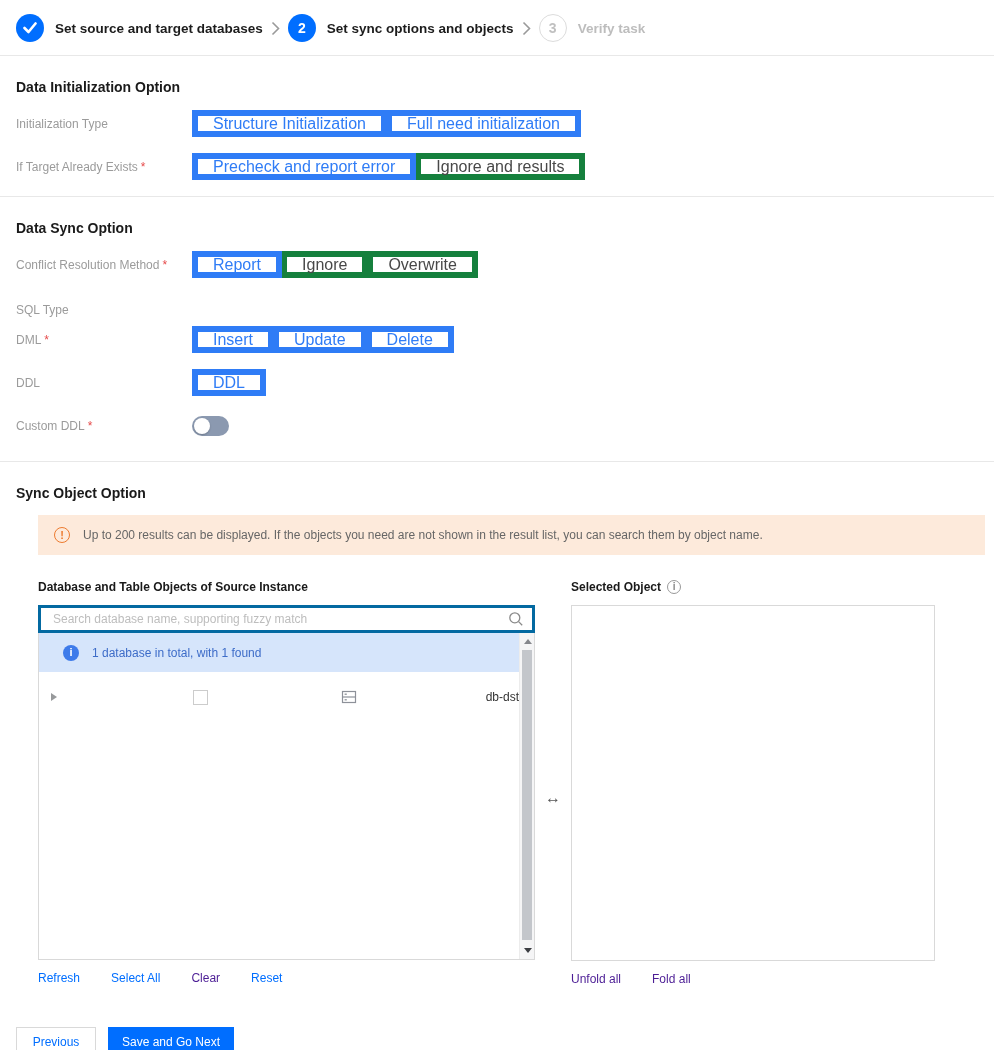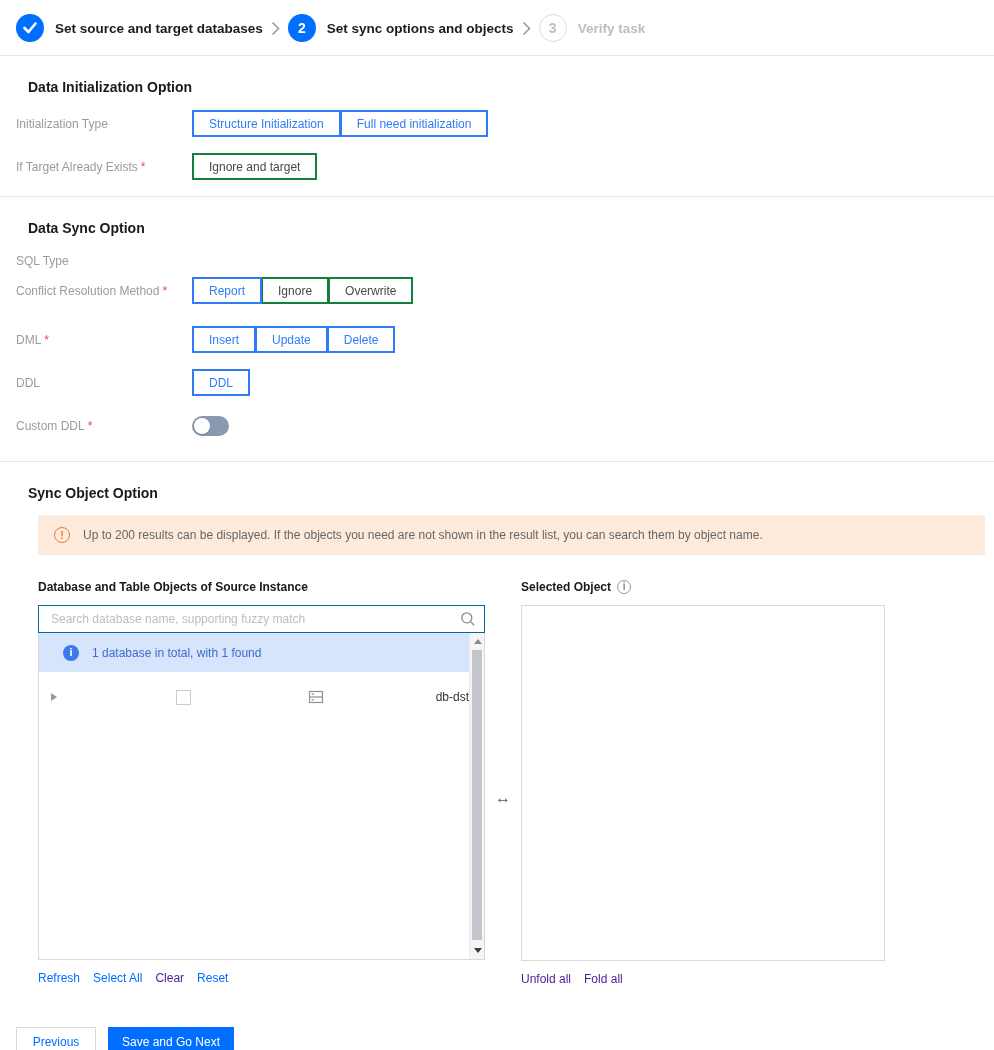--- a/index.html
+++ b/index.html
@@ -14,53 +14,53 @@
   .step.done .step-circle, .step.active .step-circle { background:#006eff; color:#fff; }
   .step.pending .step-circle { background:#fff; border:1px solid #dcdcdc; color:#c0c0c0; }
   .step-label { font-weight:bold; font-size:13.5px; color:#1c1c1c; }
   .step.pending .step-label { color:#bdbdbd; }
   .step-chevron { display:flex; align-items:center; }
 
   .divider { height:1px; background:#e8e8e8; width:100%; }
 
   
   .section { padding:0 16px; }
-  .sec-title { font-size:14px; font-weight:bold; color:#1a1a1a; margin:23px 0 15px 12px; }
+  .sec-title { font-size:14px; font-weight:bold; color:#1a1a1a; margin:23px 0 15px 0; }
   .form-row { display:flex; align-items:center; margin-bottom:16px; min-height:27px; }
   .form-row.text-only { min-height:20px; margin-bottom:6px; }
   .form-label { flex:0 0 176px; font-size:12px; color:#9b9b9b; }
   .req { color:#e64b4b; margin-left:3px; }
 
   .btn-group { display:inline-flex; }
   .opt-btn { position:relative; height:27px; padding:0 15px; min-width:58px; display:inline-flex; align-items:center;
-             justify-content:center; font-size:12px; background:#fff; border:2px solid #15803d; color:#484848; cursor:pointer; }
+             justify-content:center; font-size:16px; background:#fff; border:6px solid #15803d; color:#484848; cursor:pointer; }
   .opt-btn + .opt-btn { margin-left:-1px; }
   .opt-btn.selected { color:#2f7cf6; border-color:#2f7cf6; z-index:1; }
 
   .toggle { width:37px; height:20px; border-radius:10px; background:#8b99b0; position:relative; cursor:pointer; }
   .toggle .knob { position:absolute; left:2px; top:2px; width:16px; height:16px; border-radius:50%; background:#fff;
                   box-shadow:0 1px 2px rgba(0,0,0,.2); }
 
   
   .banner { margin:14px 0 0 22px; width:947px; background:#fdeadb; display:flex; align-items:center; gap:13px;
             padding:12px 16px; font-size:12px; color:#666; }
   .icon-warn { width:16px; height:16px; border-radius:50%; border:1.5px solid #ed7b2f; color:#ed7b2f; font-weight:bold;
                font-size:11px; display:flex; align-items:center; justify-content:center; flex:0 0 16px; line-height:1; }
 
   .panels { margin:24px 0 0 22px; display:flex; }
-  .panel-col.left  { width:447px; }
+  .panel-col.left  { width:497px; }
   .panel-col.right { width:364px; }
   .panel-mid { width:36px; display:flex; align-items:center; justify-content:center; }
   .swap-glyph { color:#555; font-size:16px; margin-top:30px; }
 
   .panel-title { font-size:12px; font-weight:bold; color:#1a1a1a; margin-bottom:11px; display:flex; align-items:center; gap:6px; height:15px; }
   .icon-info-gray { width:14px; height:14px; border-radius:50%; border:1px solid #999; color:#888; font-size:10px;
                     display:inline-flex; align-items:center; justify-content:center; font-weight:bold; line-height:1; cursor:pointer; }
 
-  .search-box { height:28px; border:1px solid #0369a1; display:flex; align-items:center; padding:0 8px 0 10px; background:#fff; }
+  .search-box { height:28px; border:3px solid #0369a1; display:flex; align-items:center; padding:0 8px 0 10px; background:#fff; }
   .search-box input { flex:1; border:none; outline:none; font-size:12px; color:#333; font-family:inherit; background:transparent; }
   .search-box input::placeholder { color:#bdbdbd; }
 
   .list-box { border:1px solid #d9d9d9; border-top:none; height:327px; position:relative; background:#fff; }
   .list-content { margin-right:15px; }
   .info-bar { background:#d6e5fb; height:39px; display:flex; align-items:center; gap:13px; padding-left:24px;
               font-size:12px; color:#3d6cc8; }
   .icon-info-blue { width:16px; height:16px; border-radius:50%; background:#3e7bea; color:#fff; font-size:11px;
                     font-weight:bold; display:inline-flex; align-items:center; justify-content:center; flex:0 0 16px; line-height:1; }
   .tree-row { display:flex; align-items:center; padding:17px 0 0 12px; font-size:12px; color:#333; cursor:pointer;justify-content:space-between; }
@@ -71,21 +71,21 @@
 
   .scrollbar { position:absolute; top:0; right:0; bottom:0; width:15px; background:#f5f5f6; border-left:1px solid #ececec; }
   .sb-up, .sb-down { position:absolute; left:0; width:15px; height:15px; display:flex; align-items:center; justify-content:center; cursor:pointer; }
   .sb-up { top:1px; } .sb-down { bottom:1px; }
   .sb-up span { width:0; height:0; border-bottom:5px solid #85878c; border-left:4.5px solid transparent; border-right:4.5px solid transparent; }
   .sb-down span { width:0; height:0; border-top:5px solid #3b3d42; border-left:4.5px solid transparent; border-right:4.5px solid transparent; }
   .sb-thumb { position:absolute; left:2px; right:2px; top:17px; bottom:19px; background:#c3c6cb; cursor:grab; }
 
   .right-box { border:1px solid #d9d9d9; height:356px; background:#fff; }
 
-  .panel-actions { margin-top:11px; font-size:12px; display:flex; gap:13px; }
+  .panel-actions { margin-top:11px; font-size:12px; display:flex; gap:31px; }
   .link { color:#006eff; cursor:pointer; }
   .link.disabled { color:#4c1d95; cursor:default; }
 
   
   .footer { margin:41px 0 0 16px; display:flex; gap:12px; padding-bottom:40px; }
   .btn { height:29px; display:inline-flex; align-items:center; justify-content:center; font-size:12px; cursor:pointer; }
   .btn.secondary { width:80px; background:#fff; border:1px solid #d9d9d9; color:#006eff; }
   .btn.primary { width:126px; background:#006eff; border:none; color:#fff; }
 </style>
 </head>
@@ -131,41 +131,42 @@
       <span class="form-label">Initialization Type</span>
       <span class="btn-group">
         <span class="opt-btn selected">Structure Initialization</span>
         <span class="opt-btn selected">Full need initialization</span>
       </span>
     </div>
 
     <div class="form-row">
       <span class="form-label"><span>If Target Already Exists</span><span class="req">*</span></span>
       <span class="btn-group">
-        <span class="opt-btn">Ignore and target</span>
+        <span class="opt-btn selected">Precheck and report error</span>
+        <span class="opt-btn">Ignore and results</span>
       </span>
     </div>
   </div>
 
   <div class="divider"></div>
 
   <div class="section">
     <div class="sec-title">Data Sync Option</div>
-
-    <div class="form-row text-only">
-      <span class="form-label">SQL Type</span>
-    </div>
 
     <div class="form-row" style="margin-bottom:22px;">
       <span class="form-label"><span>Conflict Resolution Method</span><span class="req">*</span></span>
       <span class="btn-group">
         <span class="opt-btn selected">Report</span>
         <span class="opt-btn">Ignore</span>
         <span class="opt-btn">Overwrite</span>
       </span>
+    </div>
+
+    <div class="form-row text-only">
+      <span class="form-label">SQL Type</span>
     </div>
 
     <div class="form-row">
       <span class="form-label"><span>DML</span><span class="req">*</span></span>
       <span class="btn-group">
         <span class="opt-btn selected">Insert</span>
         <span class="opt-btn selected">Update</span>
         <span class="opt-btn selected">Delete</span>
       </span>
     </div>

